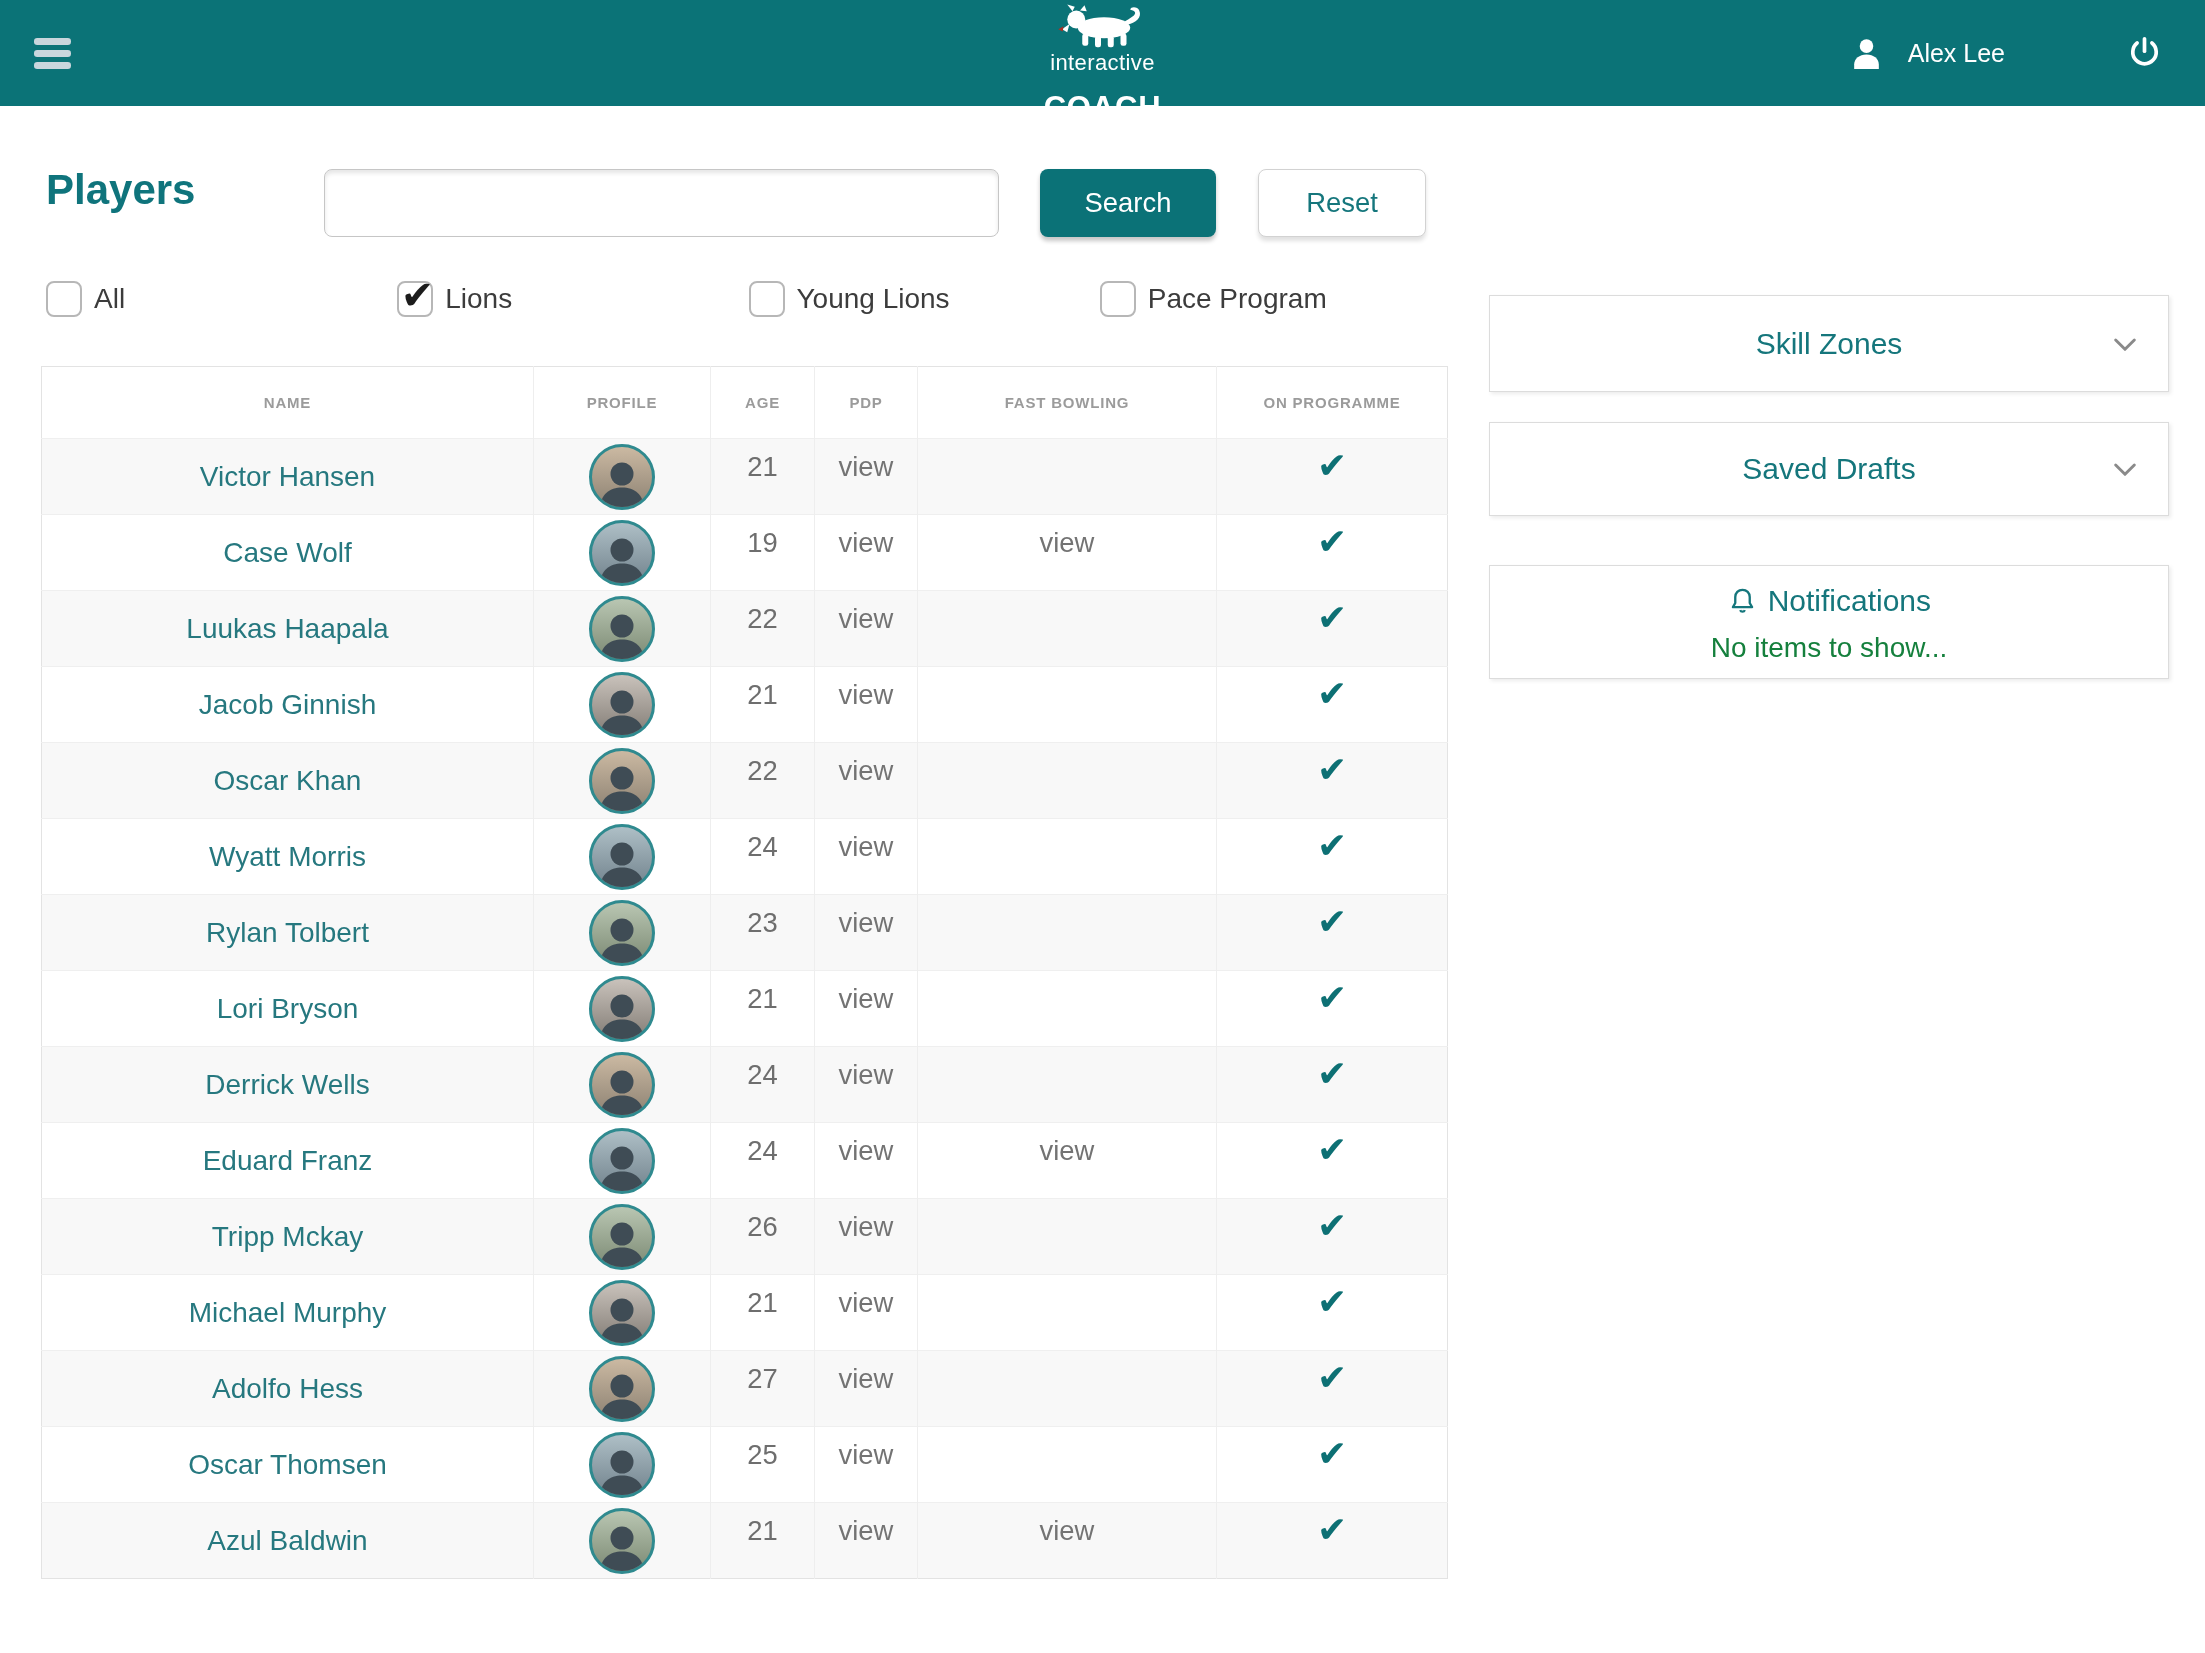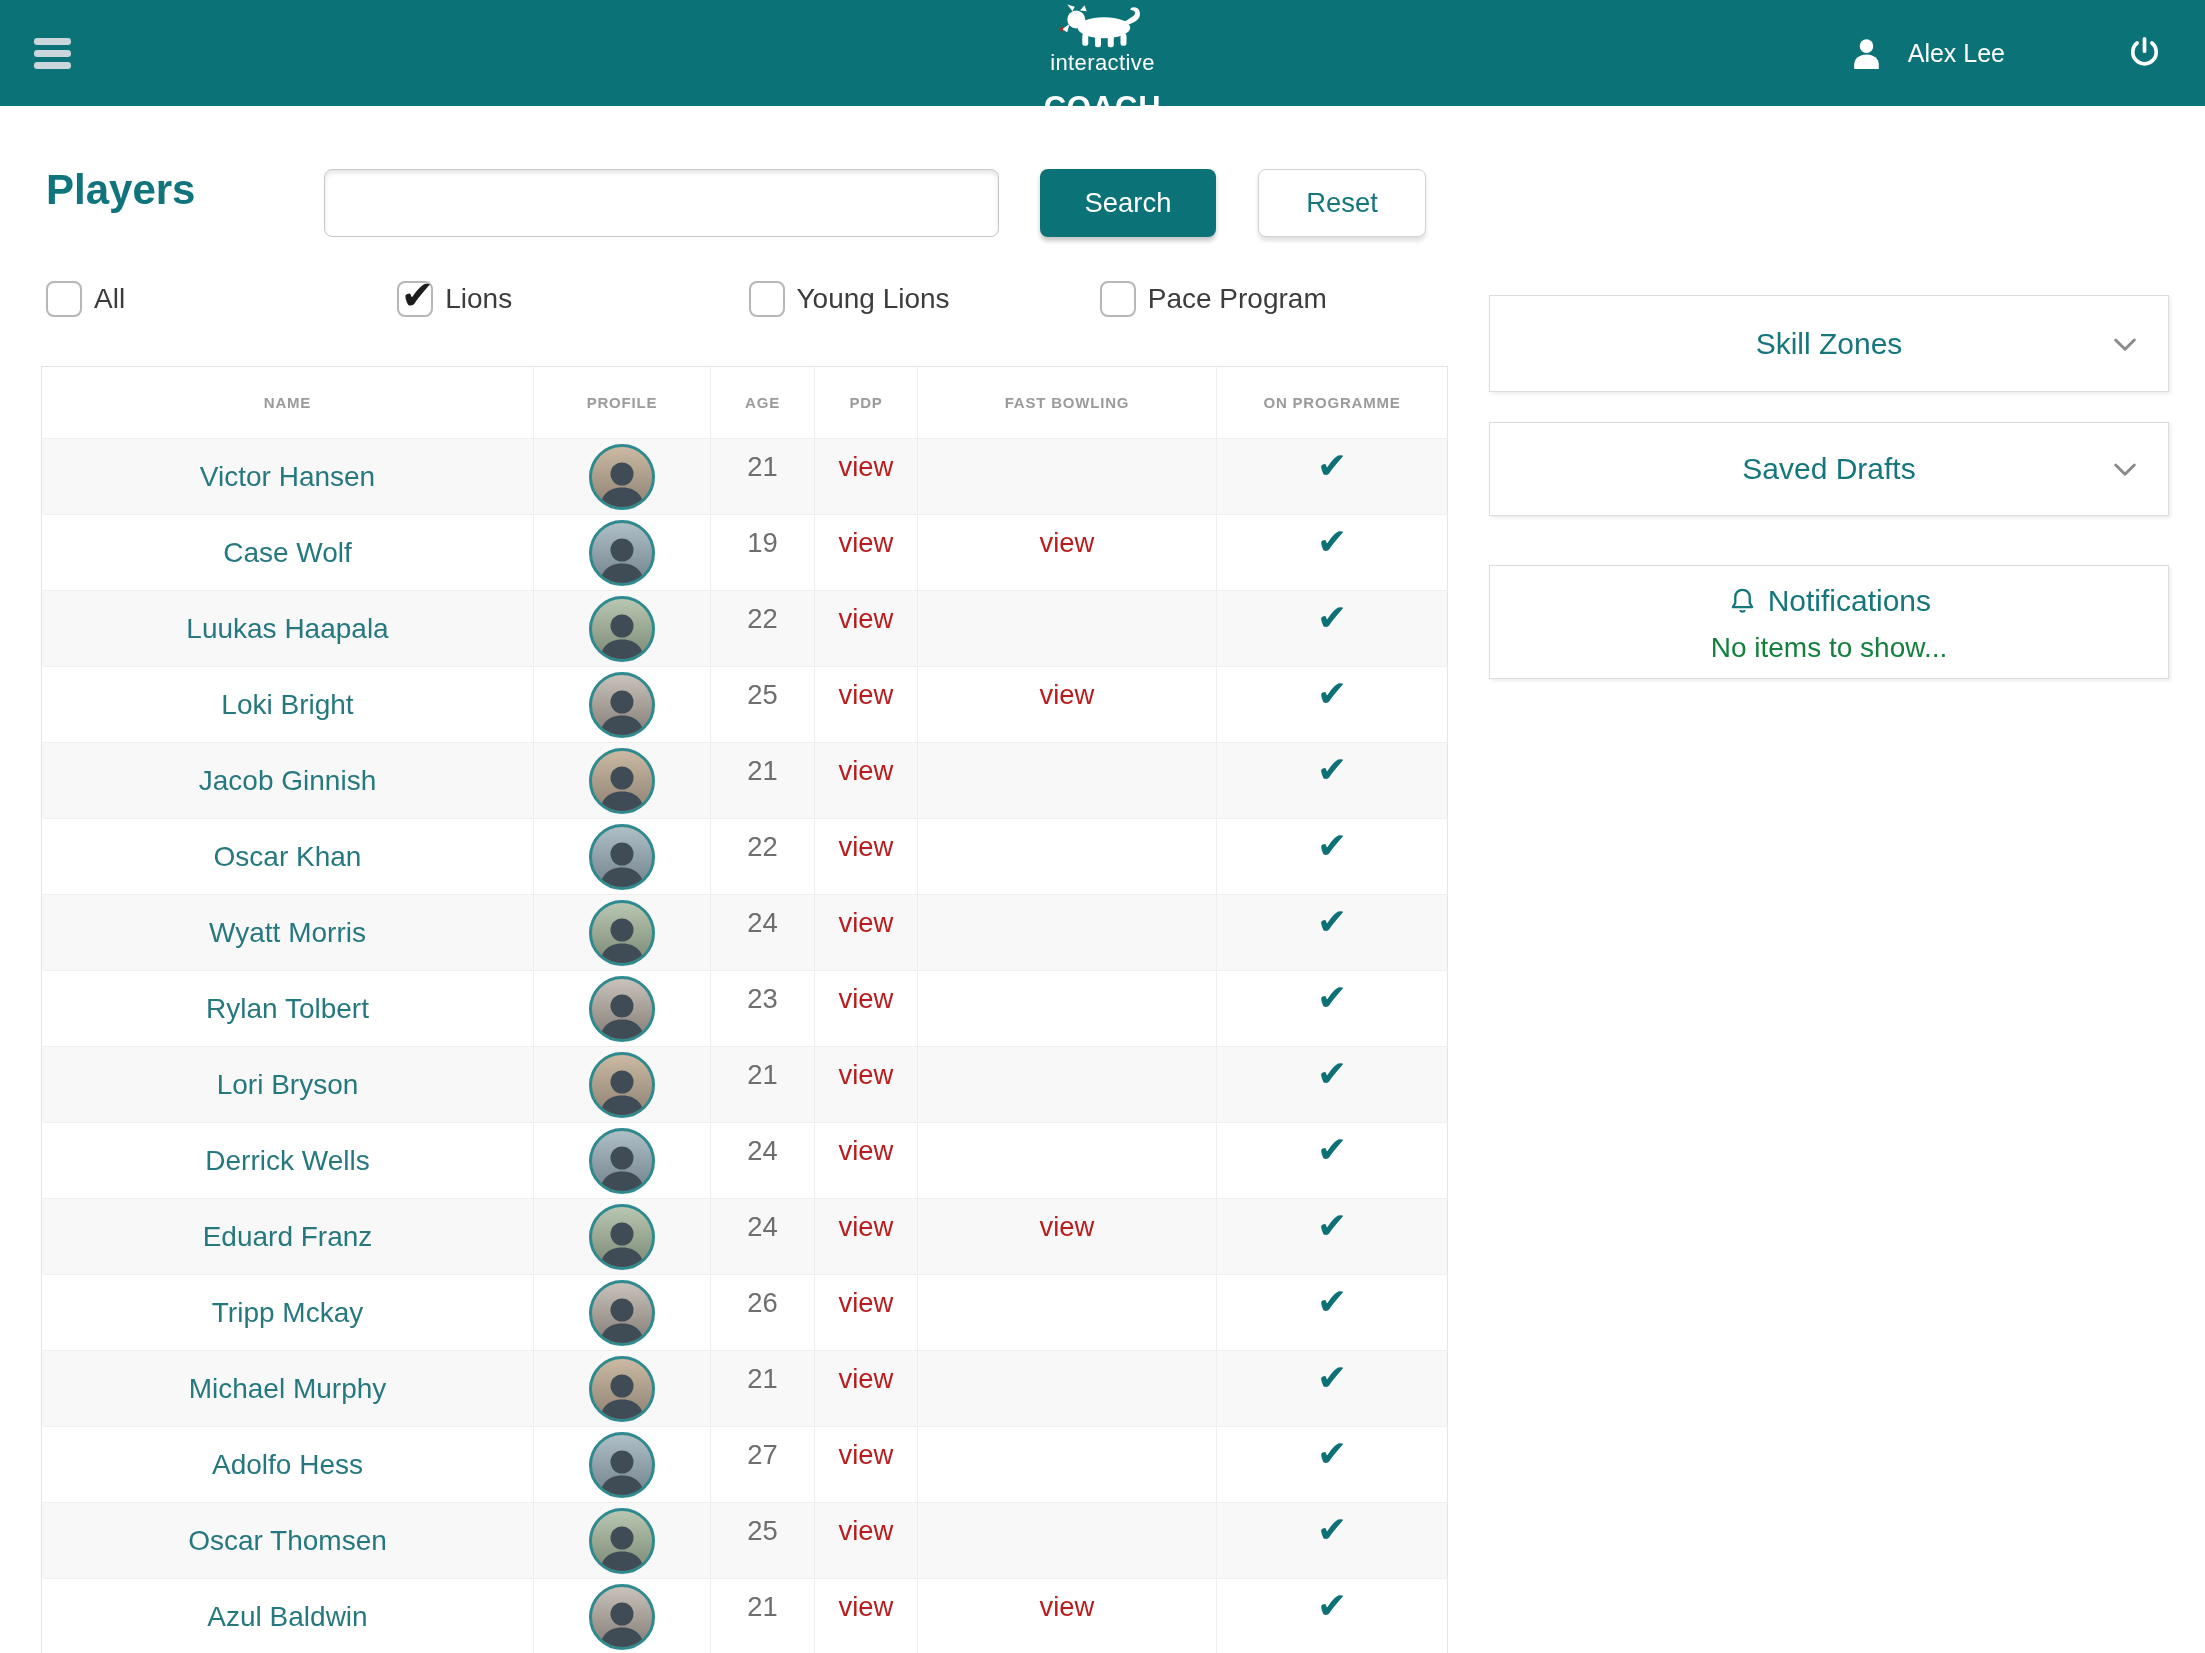--- a/index.html
+++ b/index.html
@@ -43,21 +43,21 @@
   .players-table th{height:69px;color:#9b9b9b;font-size:15px;font-weight:bold;letter-spacing:0.8px;
     vertical-align:middle;background:#fff;}
   .players-table td,.players-table th{border-left:1.6px solid #eeeeee;overflow:hidden;}
   .players-table td:first-child,.players-table th:first-child{border-left:none;}
   .players-table tbody tr{height:75px;border-top:1.6px solid #efefef;}
   .players-table tbody tr:nth-child(odd){background:#f8f8f8;}
   .players-table td{text-align:center;vertical-align:top;}
   .c-name{vertical-align:middle !important;}
   .name-link{font-size:28px;color:#26787f;cursor:pointer;}
   .c-age span{display:inline-block;margin-top:11.3px;font-size:27.4px;color:#6e6e6e;}
-  .view-link{display:inline-block;margin-top:11.3px;font-size:27.4px;color:#b91c1c;cursor:pointer;}
+  .view-link{display:inline-block;margin-top:11.3px;font-size:27.4px;color:#737373;cursor:pointer;}
   .check{display:inline-block;margin-top:4.8px;font-size:36px;font-weight:bold;color:#0d7074;}
   .avatar{display:inline-block;width:60px;height:60px;border:3.2px solid #2f8a8f;border-radius:50%;
     margin-top:4px;overflow:hidden;background:linear-gradient(#cbb9a2,#8d8273);cursor:pointer;}
   .avatar svg{display:block;width:60px;height:60px;margin-top:6.5px;}
   tbody tr:nth-child(4n+2) .avatar{background:linear-gradient(#aebfc6,#72838d);}
   tbody tr:nth-child(4n+3) .avatar{background:linear-gradient(#b9c6b2,#7c8a74);}
   tbody tr:nth-child(4n) .avatar{background:linear-gradient(#c9c2bb,#837d76);}
 
   
   .card{position:absolute;left:1489px;width:680px;background:#ffffff;border:1.6px solid #dcdcdc;
@@ -209,35 +209,20 @@
           <path d="M12 13.4c-5 0-8.6 3-8.6 7.6V24h17.2v-3C20.6 16.4 17 13.4 12 13.4z" fill="#3f4c55"></path>
         </svg>
       </span>
     </td>
     <td class="c-age"><span>22</span></td>
     <td class="c-pdp"><a class="view-link">view</a></td>
     <td class="c-fb"><a class="view-link"></a></td>
     <td class="c-check"><span class="check">✔</span></td>
   </tr>
       <tr>
-    <td class="c-name"><a class="name-link">Loki Bright</a></td>
-    <td class="c-profile">
-      <span class="avatar">
-        <svg viewBox="0 0 24 24">
-          <circle cx="12" cy="8" r="4.6" fill="#3f4c55"></circle>
-          <path d="M12 13.4c-5 0-8.6 3-8.6 7.6V24h17.2v-3C20.6 16.4 17 13.4 12 13.4z" fill="#3f4c55"></path>
-        </svg>
-      </span>
-    </td>
-    <td class="c-age"><span>25</span></td>
-    <td class="c-pdp"><a class="view-link">view</a></td>
-    <td class="c-fb"><a class="view-link">view</a></td>
-    <td class="c-check"><span class="check">✔</span></td>
-  </tr>
-      <tr>
     <td class="c-name"><a class="name-link">Jacob Ginnish</a></td>
     <td class="c-profile">
       <span class="avatar">
         <svg viewBox="0 0 24 24">
           <circle cx="12" cy="8" r="4.6" fill="#3f4c55"></circle>
           <path d="M12 13.4c-5 0-8.6 3-8.6 7.6V24h17.2v-3C20.6 16.4 17 13.4 12 13.4z" fill="#3f4c55"></path>
         </svg>
       </span>
     </td>
     <td class="c-age"><span>21</span></td>

